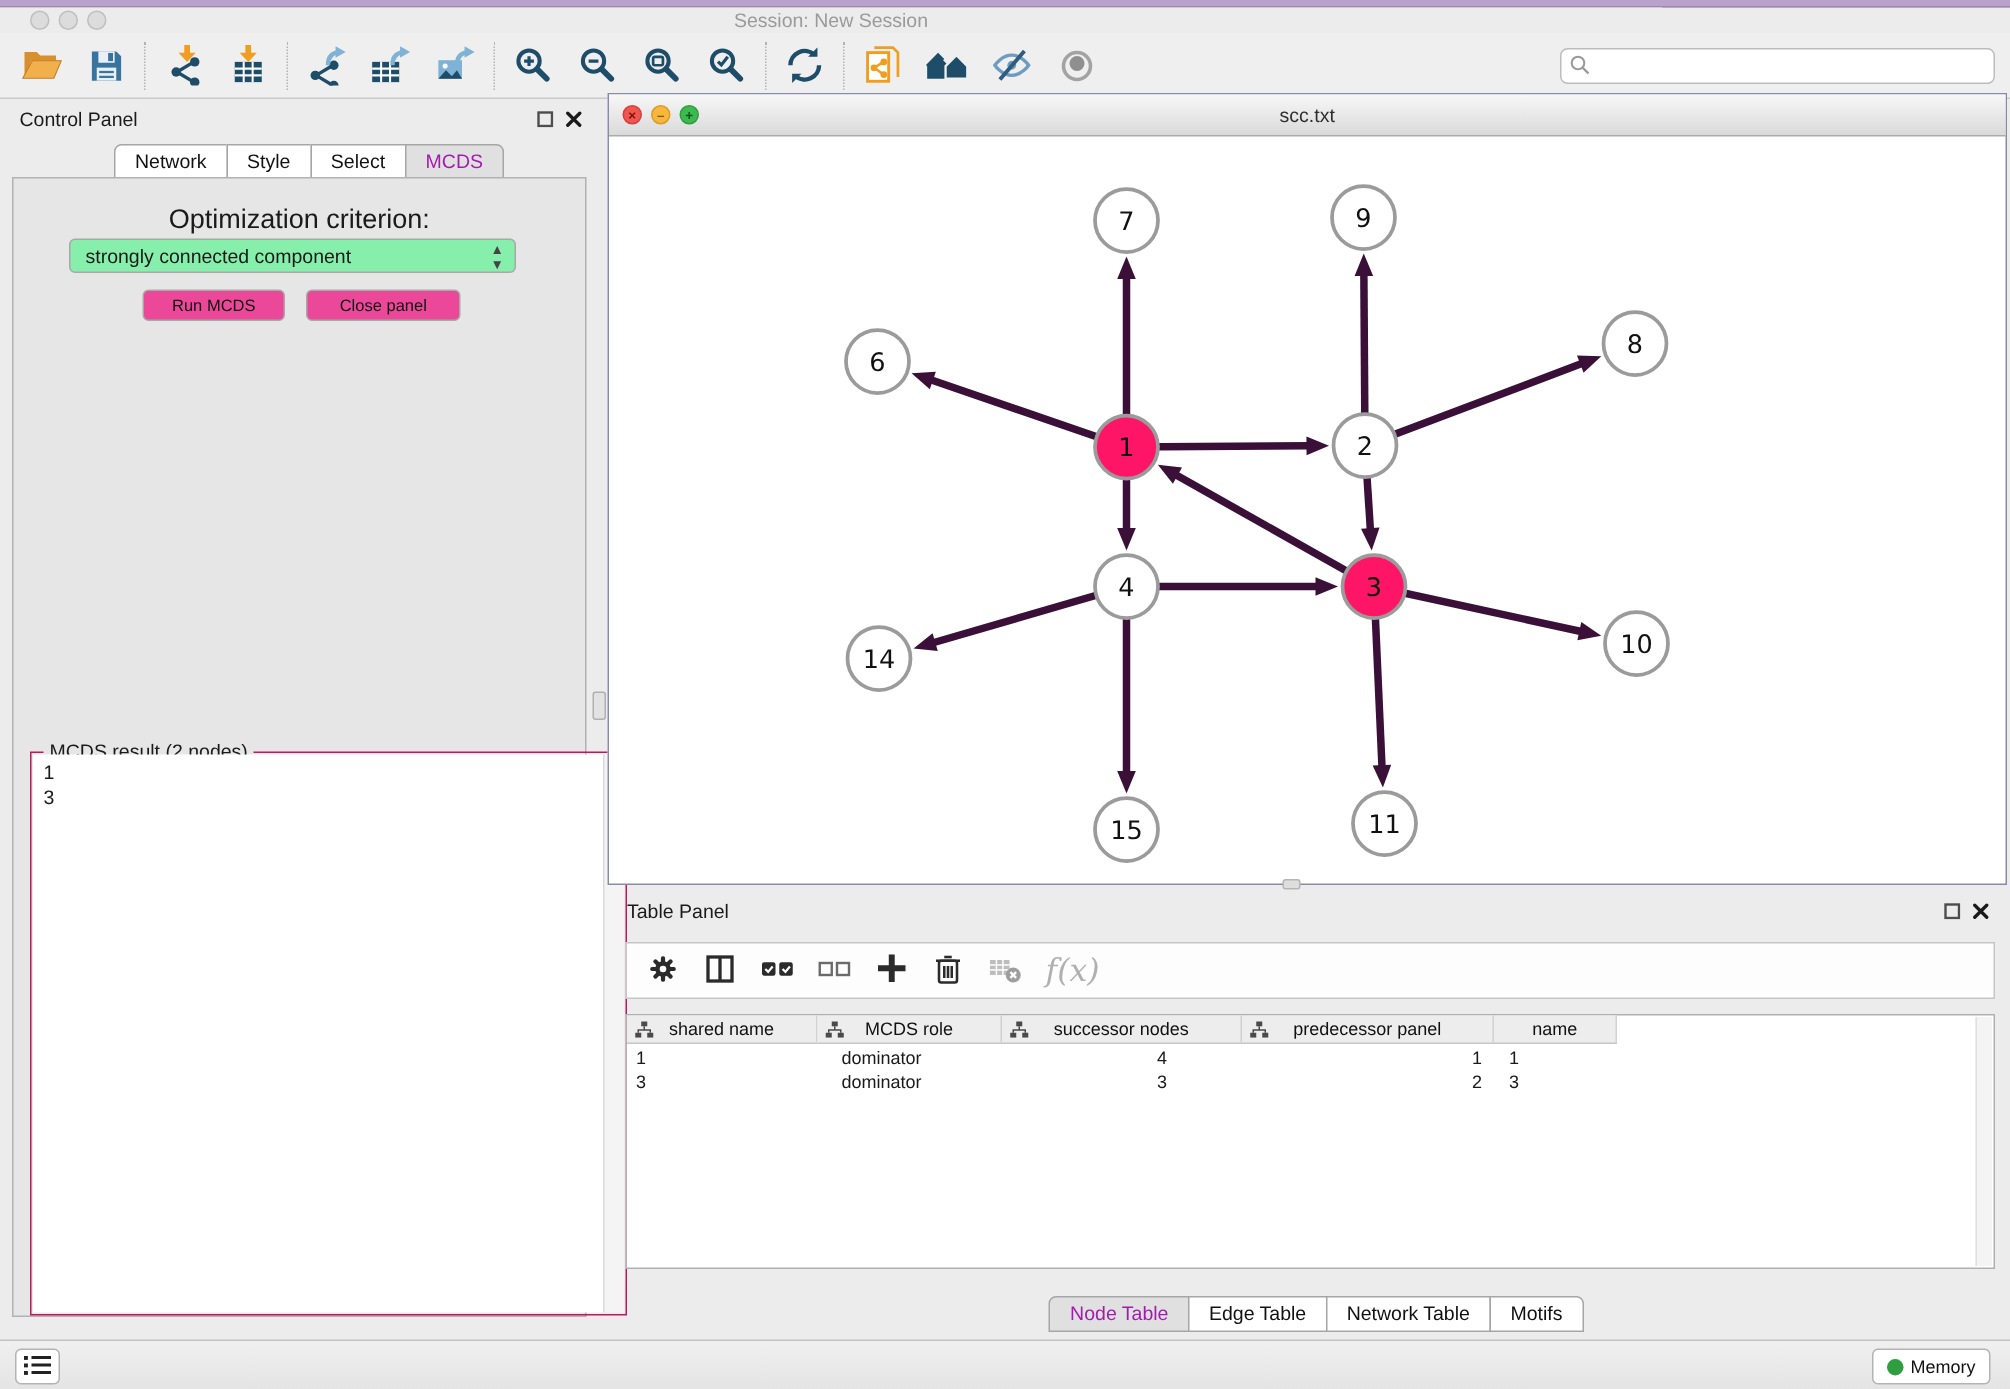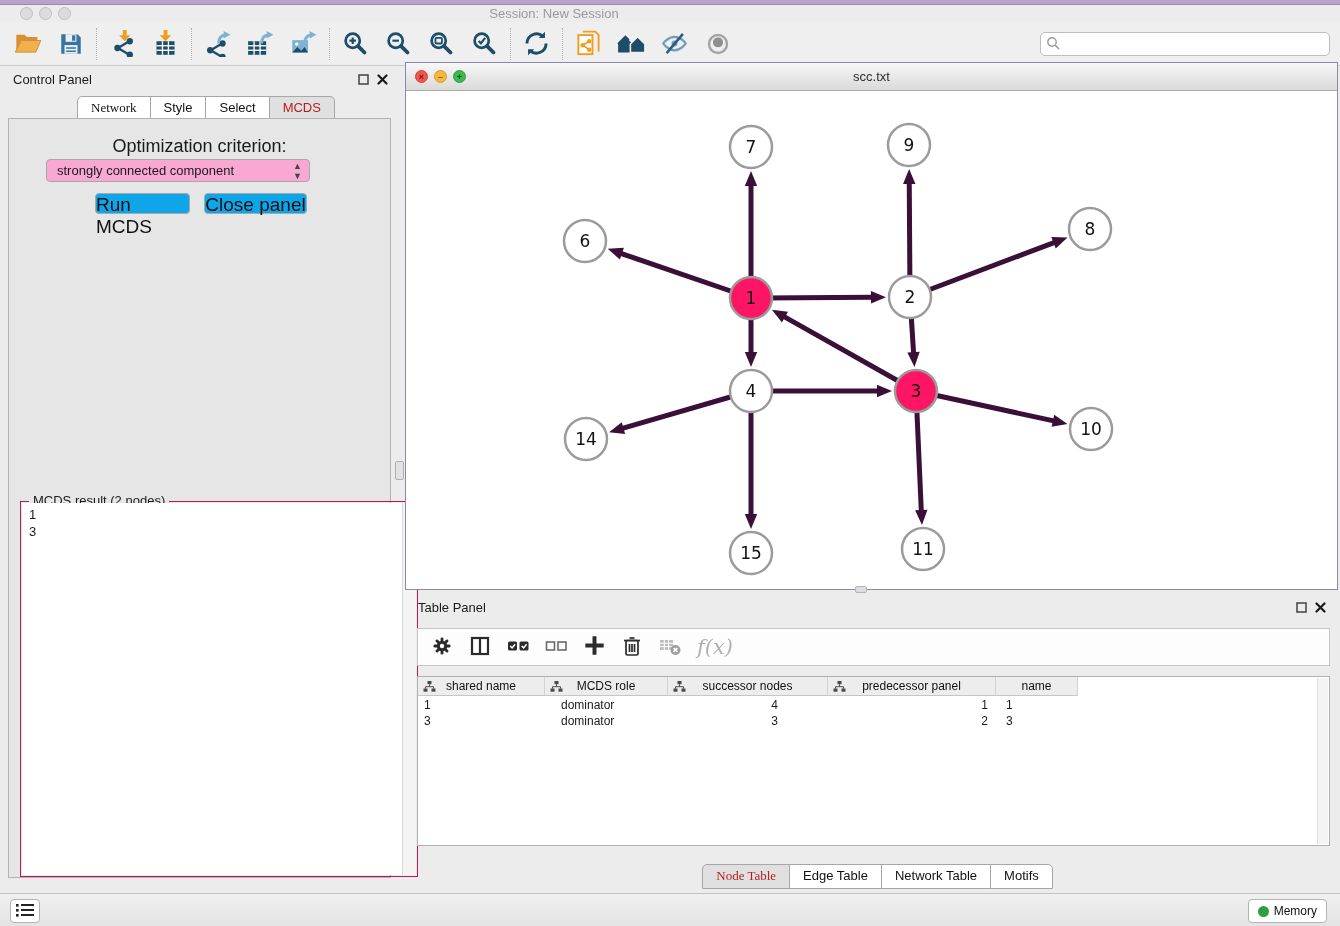--- a/index.html
+++ b/index.html
@@ -31,30 +31,30 @@
                        padding-left:24px; font-size:12px; outline:none; }
   .search-glyph { position:absolute; left:6px; top:4px; }
 
   
   .cp-header { left:0; top:70px; width:400px; height:24px; }
   .cp-title { position:absolute; left:13px; top:2px; font-size:13px; color:#1a1a1a; }
   .win-btns { position:absolute; right:12px; top:3px; display:flex; gap:8px; align-items:center; }
   .cp-tabs { left:0; top:96px; width:400px; display:flex; justify-content:center; }
   .tabgroup { display:flex; }
   .tab { border:1px solid #a6a6a6; background:#fff; color:#111; padding:3px 13px 4px 13px; font-size:13px; margin-left:-1px; white-space:nowrap; }
-  .tabgroup .tab:first-child { border-radius:5px 0 0 0; margin-left:12px;font-family:Liberation Serif, serif; }
+  .tabgroup .tab:first-child { border-radius:5px 0 0 0; margin-left:12px; }
   .tabgroup .tab:last-child { border-radius:0 5px 0 0; }
-  .tab.active { background:#e0e0e0; color:#b91c1c; }
+  .tab.active { background:#e0e0e0; color:#a21caf; }
   .cp-body { left:8px; top:118px; width:383px; height:760px; background:#e6e6e6; border:1px solid #b2b2b2; }
   .opt-label { position:absolute; left:0; top:17px; width:100%; text-align:center; font-size:18px; }
-  .dropdown { position:absolute; left:37px; top:40px; width:264px; height:23px; background:#f9a8d4; border:1px solid #a8a8a8;
+  .dropdown { position:absolute; left:37px; top:40px; width:298px; height:23px; background:#86efac; border:1px solid #a8a8a8;
               border-radius:4px; display:flex; align-items:center; padding-left:10px; font-size:13px; }
   .dd-arrows { position:absolute; right:7px; top:1px; font-size:9px; line-height:10px; color:#444; text-align:center; }
-  .btn { background:#0ea5e9; border:1px solid #a8a8a8; border-radius:4px; font-size:19px;
-         display:flex; justify-content:center; color:#111; }
+  .btn { background:#ec4899; border:1px solid #a8a8a8; border-radius:4px; font-size:11px;
+         display:flex; align-items:center; justify-content:center; color:#111; }
   .btn-run { position:absolute; left:86px; top:74px; width:95px; height:21px; }
   .btn-close { position:absolute; left:195px; top:74px; width:103px; height:21px; }
   .result-box { position:absolute; left:11px; top:382px; width:398px; height:376px; border:1px solid #be185d; }
   .result-legend { position:absolute; left:8px; top:-9px; background:#e6e6e6; padding:0 4px; font-size:13px; }
   .result-text { position:absolute; left:1px; top:1px; bottom:1px; right:15px; background:#fff; padding:3px 7px;
                  font-size:13px; line-height:17px; overflow:hidden; }
   .result-scroll { position:absolute; right:1px; top:1px; bottom:1px; width:14px; background:#f4f4f4; border-left:1px solid #dadada; }
   .splitter-handle { left:395px; top:461px; width:9px; height:19px; background:#e2e2e2; border:1px solid #b0b0b0; border-radius:2px; }
 
   

